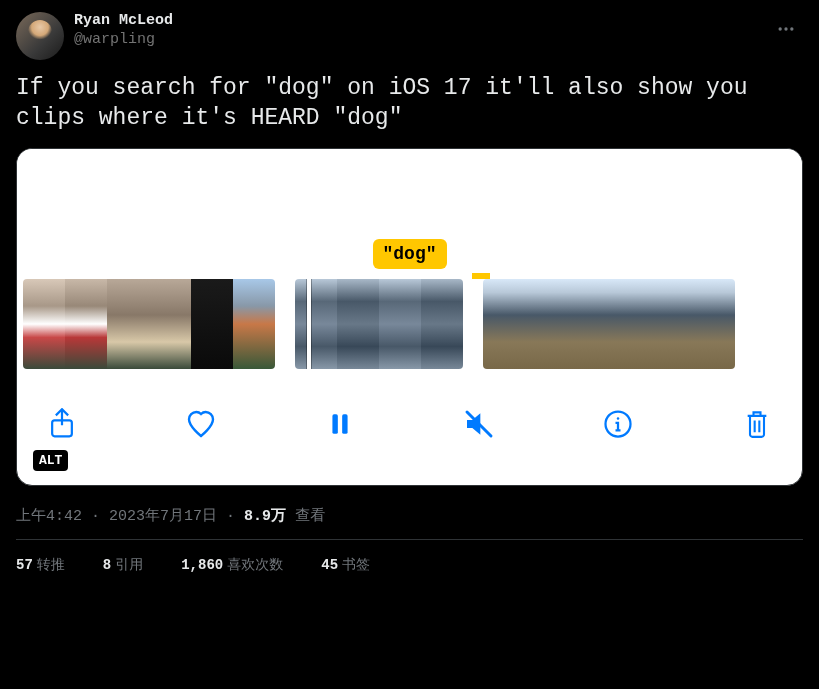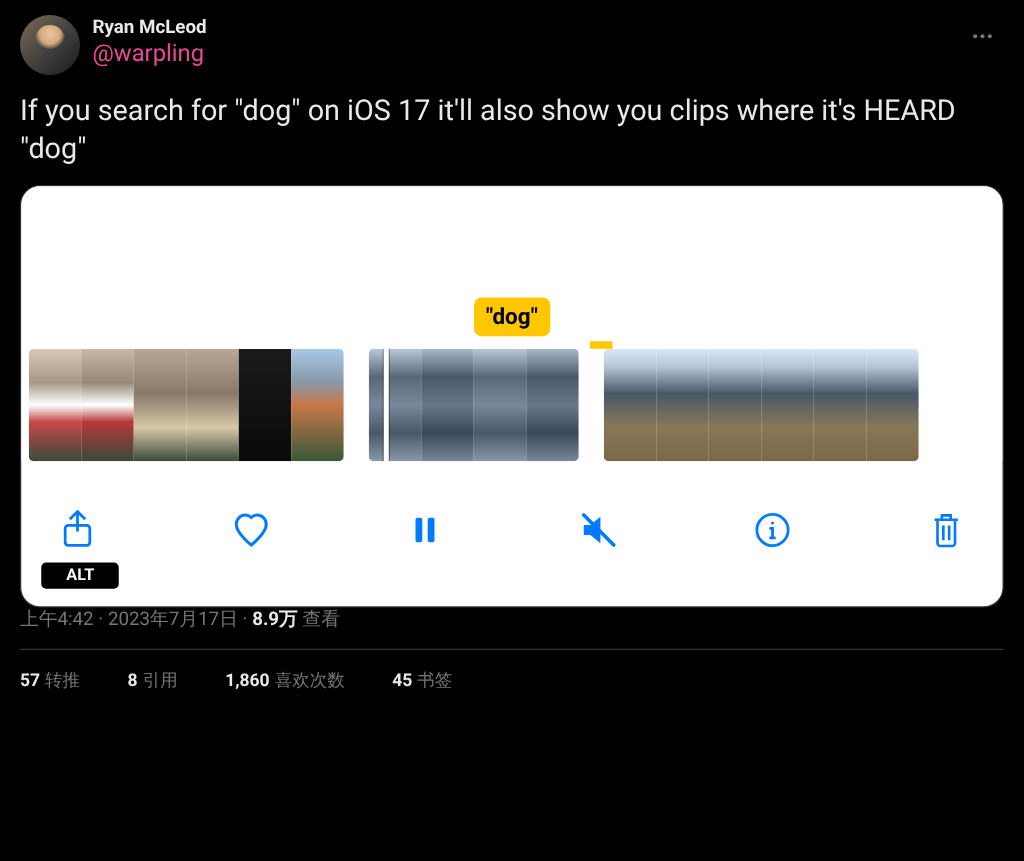--- a/index.html
+++ b/index.html
@@ -6,20 +6,21 @@
   body {
     background: #000;
     font-family: -apple-system, BlinkMacSystemFont, "Segoe UI", Roboto, Helvetica, Arial, sans-serif;
     color: #e7e9ea;
     width: 819px;
     height: 689px;
     overflow: hidden;
   }
   .tweet {
     padding: 12px 16px 0 16px;
+    font-family: Liberation Mono, monospace;
   }
   .header {
     display: flex;
     align-items: flex-start;
     gap: 10px;
     position: relative;
   }
   .avatar {
     width: 48px;
     height: 48px;
@@ -41,22 +42,22 @@
     display: flex;
     flex-direction: column;
     line-height: 1.25;
   }
   .display-name {
     font-weight: 700;
     font-size: 15px;
     color: #e7e9ea;
   }
   .handle {
-    font-size: 19px;
-    color: #ec4899;
+    font-size: 15px;
+    color: #737373;
   }
   .more-btn {
     position: absolute;
     right: 0;
     top: 0;
     color: #71767b;
     width: 34px;
     height: 34px;
     display: flex;
     align-items: center;
@@ -166,25 +167,25 @@
     cursor: pointer;
   }
   .alt-badge {
     position: absolute;
     left: 16px;
     bottom: 14px;
     background: #000;
     color: #fff;
     font-size: 13px;
     font-weight: 700;
-    padding: 3px 20px;
+    padding: 3px 6px;
     border-radius: 4px;
   }
   .meta-row {
-    margin-top: 0;
+    margin-top: 20px;
     font-size: 15px;
     color: #71767b;
   }
   .meta-row .views-count {
     color: #e7e9ea;
     font-weight: 700;
   }
   .divider {
     height: 1px;
     background: #2f3336;

